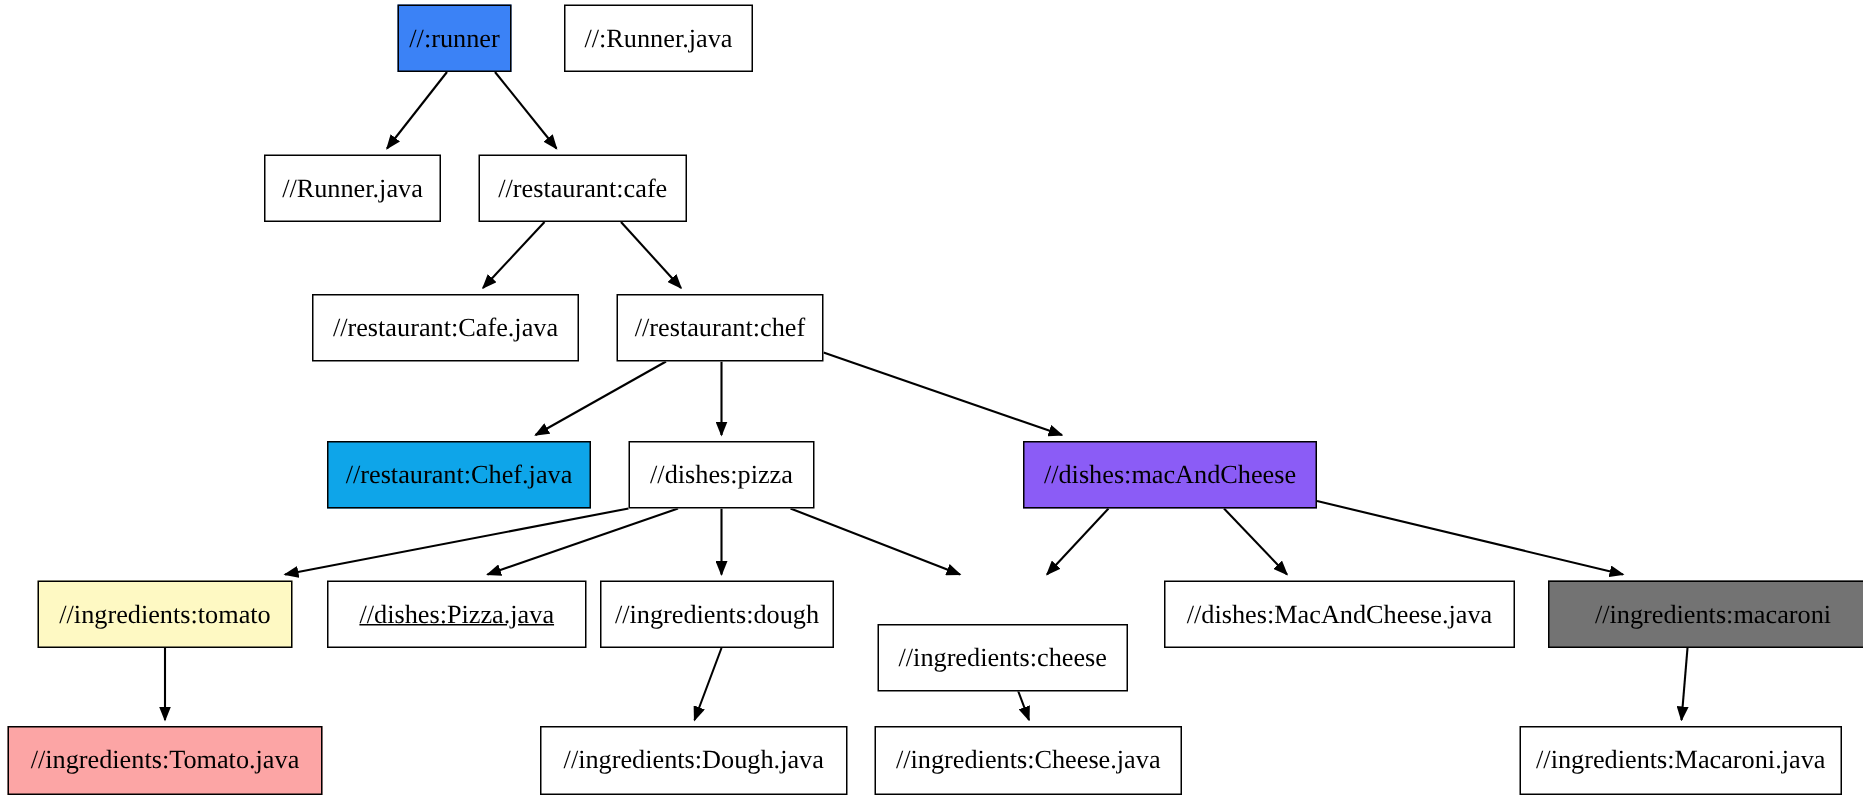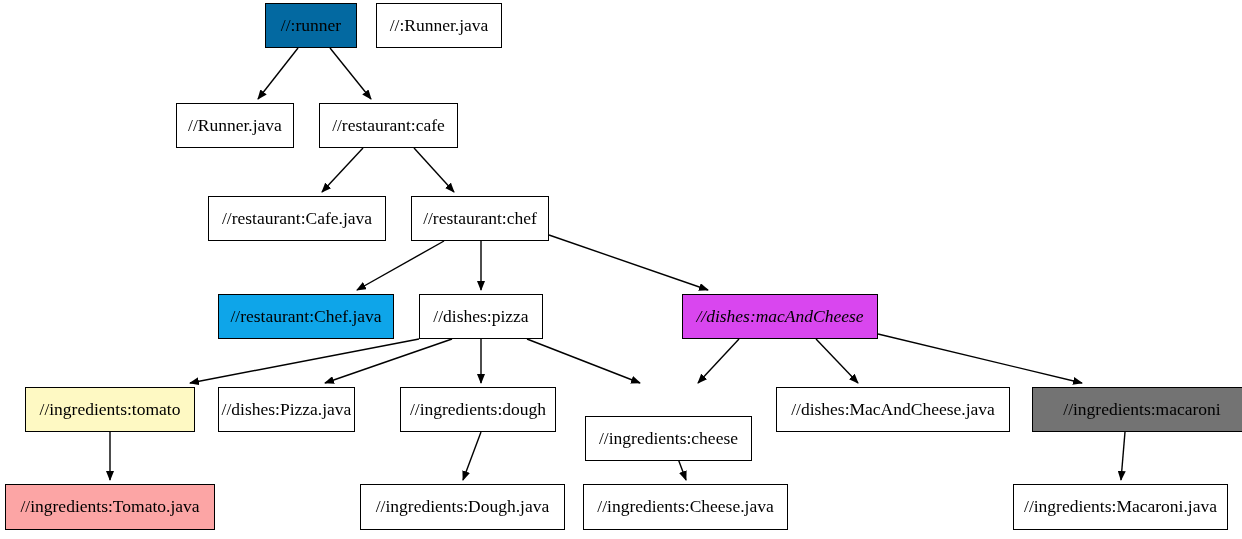--- a/index.html
+++ b/index.html
@@ -75,21 +75,21 @@
         <line x1="816" y1="339" x2="858" y2="383" stroke="#000000" stroke-width="1.4" marker-end="url(#arrowhead)"></line>
         <line x1="878" y1="334" x2="1082" y2="383" stroke="#000000" stroke-width="1.4" marker-end="url(#arrowhead)"></line>
         <line x1="110" y1="432" x2="110" y2="480" stroke="#000000" stroke-width="1.4" marker-end="url(#arrowhead)"></line>
         <line x1="481" y1="432" x2="463" y2="480" stroke="#000000" stroke-width="1.4" marker-end="url(#arrowhead)"></line>
         <line x1="668" y1="432" x2="686" y2="480" stroke="#000000" stroke-width="1.4" marker-end="url(#arrowhead)"></line>
         <line x1="1125" y1="432" x2="1121" y2="480" stroke="#000000" stroke-width="1.4" marker-end="url(#arrowhead)"></line>
       </g>
   </svg>
 
   <div id="node-layer">
-      <div class="graph-node" style="left: 265px; top: 3px; width: 92px; height: 45px; border-color: rgb(0, 0, 0); background: #0369a1;">
+      <div class="graph-node" style="left: 265px; top: 3px; width: 76px; height: 45px; border-color: rgb(0, 0, 0); background: #3b82f6;">
         <span class="node-label">//:runner</span>
       </div>
       <div class="graph-node" style="left: 376px; top: 3px; width: 126px; height: 45px; border-color: rgb(0, 0, 0); background: rgb(255, 255, 255);">
         <span class="node-label">//:Runner.java</span>
       </div>
       <div class="graph-node" style="left: 176px; top: 103px; width: 118px; height: 45px; border-color: rgb(0, 0, 0); background: rgb(255, 255, 255);">
         <span class="node-label">//Runner.java</span>
       </div>
       <div class="graph-node" style="left: 319px; top: 103px; width: 139px; height: 45px; border-color: rgb(0, 0, 0); background: rgb(255, 255, 255);">
         <span class="node-label">//restaurant:cafe</span>
@@ -99,27 +99,27 @@
       </div>
       <div class="graph-node" style="left: 411px; top: 196px; width: 138px; height: 45px; border-color: rgb(0, 0, 0); background: rgb(255, 255, 255);">
         <span class="node-label">//restaurant:chef</span>
       </div>
       <div class="graph-node" style="left: 218px; top: 294px; width: 176px; height: 45px; border-color: rgb(0, 0, 0); background: #0ea5e9;">
         <span class="node-label">//restaurant:Chef.java</span>
       </div>
       <div class="graph-node" style="left: 419px; top: 294px; width: 124px; height: 45px; border-color: rgb(0, 0, 0); background: rgb(255, 255, 255);">
         <span class="node-label">//dishes:pizza</span>
       </div>
-      <div class="graph-node" style="left: 682px; top: 294px; width: 196px; height: 45px; border-color: rgb(0, 0, 0); background: #d946ef; font-style: italic;">
+      <div class="graph-node" style="left: 682px; top: 294px; width: 196px; height: 45px; border-color: rgb(0, 0, 0); background: #8b5cf6;">
         <span class="node-label">//dishes:macAndCheese</span>
       </div>
       <div class="graph-node" style="left: 25px; top: 387px; width: 170px; height: 45px; border-color: rgb(0, 0, 0); background: #fef9c3;">
         <span class="node-label">//ingredients:tomato</span>
       </div>
-      <div class="graph-node" style="left: 218px; top: 387px; width: 137px; height: 45px; border-color: rgb(0, 0, 0); background: rgb(255, 255, 255);">
+      <div class="graph-node" style="left: 218px; top: 387px; width: 173px; height: 45px; border-color: rgb(0, 0, 0); background: rgb(255, 255, 255); text-decoration: underline;">
         <span class="node-label">//dishes:Pizza.java</span>
       </div>
       <div class="graph-node" style="left: 400px; top: 387px; width: 156px; height: 45px; border-color: rgb(0, 0, 0); background: rgb(255, 255, 255);">
         <span class="node-label">//ingredients:dough</span>
       </div>
       <div class="graph-node" style="left: 585px; top: 387px; width: 167px; height: 45px; border-color: rgb(0, 0, 0); background: rgb(255, 255, 255); margin-top: 29px;">
         <span class="node-label">//ingredients:cheese</span>
       </div>
       <div class="graph-node" style="left: 776px; top: 387px; width: 234px; height: 45px; border-color: rgb(0, 0, 0); background: rgb(255, 255, 255);">
         <span class="node-label">//dishes:MacAndCheese.java</span>

